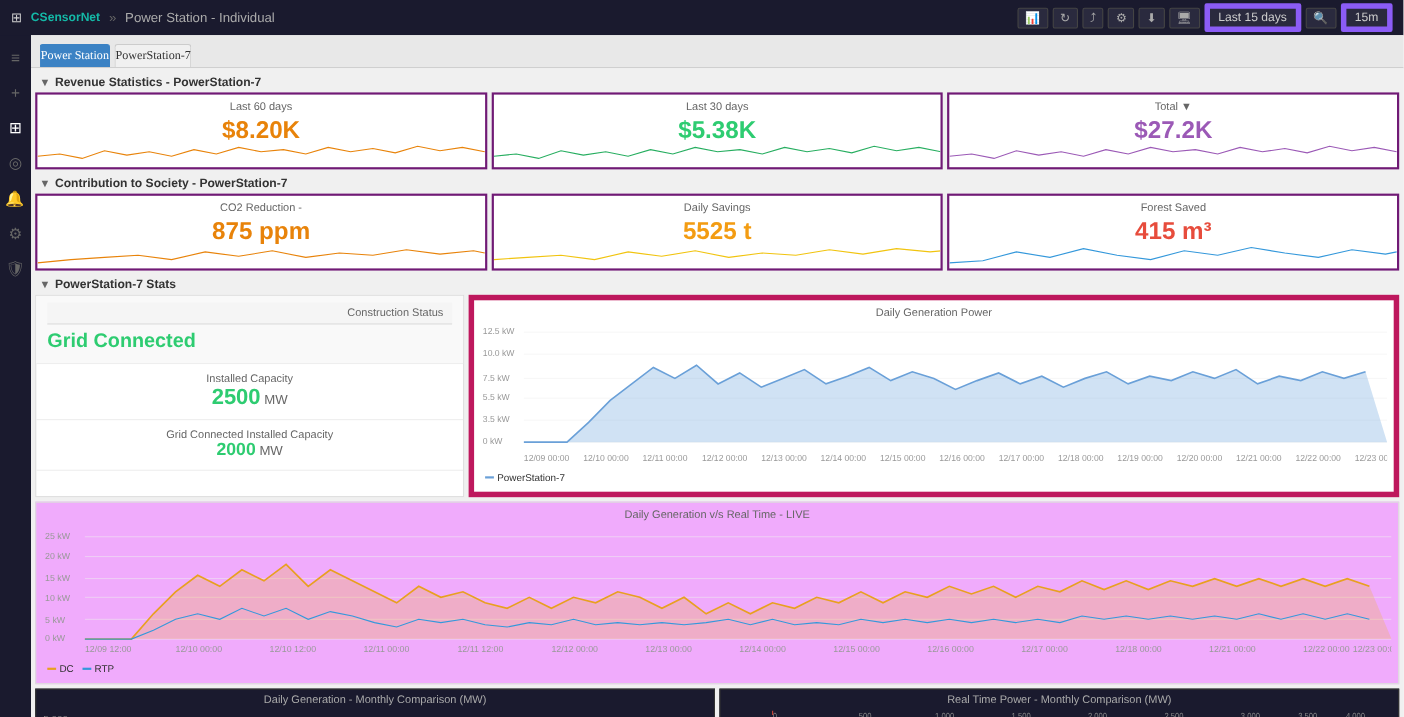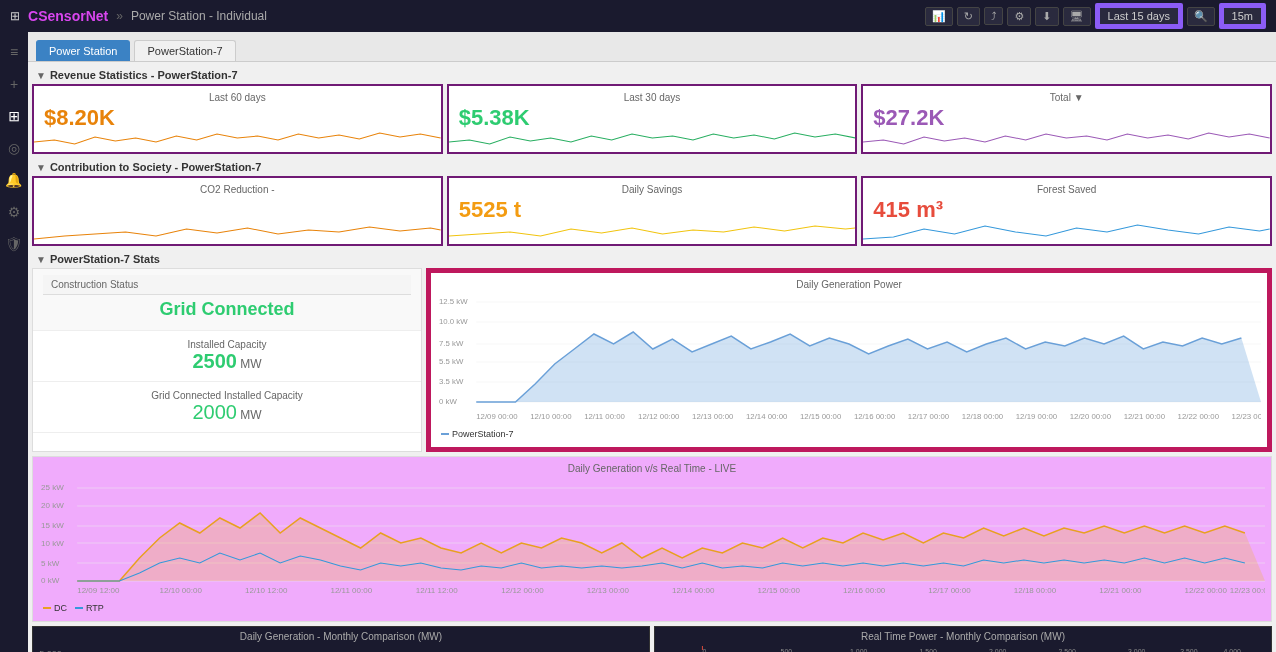--- a/index.html
+++ b/index.html
@@ -9,21 +9,21 @@
     .top-bar {
       background: #1a1a2e;
       color: #ccc;
       height: 32px;
       display: flex;
       align-items: center;
       padding: 0 10px;
       gap: 8px;
       font-size: 12px;
     }
-    .top-bar-logo { color: #d946ef; font-weight: bold; font-size: 14px; }
+    .top-bar-logo { color: #14b8a6; font-weight: bold; font-size: 11px; }
     .top-bar-sep { color: #666; }
     .top-bar-title { color: #aaa; }
     .top-bar-actions { margin-left: auto; display: flex; align-items: center; gap: 4px; }
     .top-bar-btn {
       background: #2a2a3e;
       border: 1px solid #444;
       color: #aaa;
       padding: 2px 6px;
       cursor: pointer;
       font-size: 11px;
@@ -69,26 +69,27 @@
       background: #e8e8e8;
       height: 30px;
       margin-left: 28px;
       display: flex;
       align-items: flex-end;
       padding: 0 8px;
       gap: 4px;
       border-bottom: 1px solid #ccc;
     }
     .tab {
-      padding: 4px 12px;
+      padding: 4px 0;
       font-size: 11px;
       cursor: pointer;
       border-radius: 3px 3px 0 0;
       border: 1px solid #ccc;
       border-bottom: none;
+      font-family: Liberation Serif, serif;
     }
     .tab.active { background: #3b82c4; color: #fff; border-color: #3b82c4; }
     .tab.inactive { background: #f0f0f0; color: #333; }
 
     
     .main {
       margin-left: 28px;
       padding: 4px;
       background: #f0f0f0;
     }
@@ -121,21 +122,21 @@
       overflow: hidden;
     }
     .stat-card-label {
       font-size: 10px;
       color: #666;
       text-align: center;
     }
     .stat-card-value {
       font-size: 22px;
       font-weight: bold;
-      text-align: left;
+      text-align: center;
       margin-top: 2px;
     }
     .stat-card-value.orange { color: #e8830a; }
     .stat-card-value.green { color: #2ecc71; }
     .stat-card-value.purple { color: #9b59b6; }
     .stat-card-value.red { color: #e74c3c; }
     .stat-card-value.yellow { color: #f39c12; }
 
     
     .sparkline-area {
@@ -157,21 +158,21 @@
       border: 1px solid #ddd;
       width: 390px;
       flex-shrink: 0;
     }
     .stats-box-title {
       background: #f5f5f5;
       border-bottom: 1px solid #ddd;
       padding: 4px 8px;
       font-size: 10px;
       color: #666;
-      text-align: left;
+      text-align: right;
     }
     .stats-row {
       border-bottom: 1px solid #eee;
       padding: 8px;
     }
     .stats-row-label { font-size: 10px; color: #666; text-align: center; }
 
     
     .chart-panel {
       flex: 1;
@@ -310,20 +311,21 @@
     </div>
   </div>
 
   <div class="section-header">
     <span class="caret">▼</span>
     <span>Contribution to Society - PowerStation-7</span>
   </div>
   <div class="cards-row">
     <div class="stat-card">
       <div class="stat-card-label">CO2 Reduction -</div>
+      <div class="stat-card-value orange">875 ppm</div>
       <div class="sparkline-area">
         <svg width="100%" height="30" viewBox="0 0 400 30" preserveAspectRatio="none">
           <polyline points="0,25 30,22 60,20 90,18 120,22 150,15 180,19 210,14 240,20 270,16 300,18 330,13 360,17 390,14 400,16" fill="none" stroke="#e8830a" stroke-width="1"></polyline>
         </svg>
       </div>
     </div>
     <div class="stat-card">
       <div class="stat-card-label">Daily Savings</div>
       <div class="stat-card-value yellow">5525 t</div>
       <div class="sparkline-area">
@@ -346,33 +348,33 @@
   <div class="section-header">
     <span class="caret">▼</span>
     <span>PowerStation-7 Stats</span>
   </div>
 
   <div class="lower-section">
 
     <div class="stats-box">
       <div class="construction-status">
         <div class="stats-box-title">Construction Status</div>
-        <div style="font-size:18px; font-weight:bold; text-align:center; color:#2ecc71; padding: 4px 0;">Grid Connected</div>
+        <div style="font-size:18px; font-weight:bold; text-align:left; color:#2ecc71; padding: 4px 0;">Grid Connected</div>
       </div>
       <div class="stats-row">
         <div class="stats-row-label">Installed Capacity</div>
         <div style="text-align:center;">
           <span style="font-size:20px; font-weight:bold; color:#2ecc71;">2500</span>
           <span style="font-size:12px; color:#666;">MW</span>
         </div>
       </div>
       <div class="stats-row">
         <div class="stats-row-label">Grid Connected Installed Capacity</div>
         <div style="text-align:center;">
-          <span style="font-size:20px; font-weight:normal; color:#2ecc71;">2000</span>
+          <span style="font-size:16px; font-weight:bold; color:#2ecc71;">2000</span>
           <span style="font-size:12px; color:#666;">MW</span>
         </div>
       </div>
     </div>
 
     <div class="chart-panel">
       <div class="chart-title">Daily Generation Power</div>
       <svg width="100%" height="130" viewBox="0 0 840 130" preserveAspectRatio="none">
 
         <text x="2" y="10" class="axis-label">12.5 kW</text>

